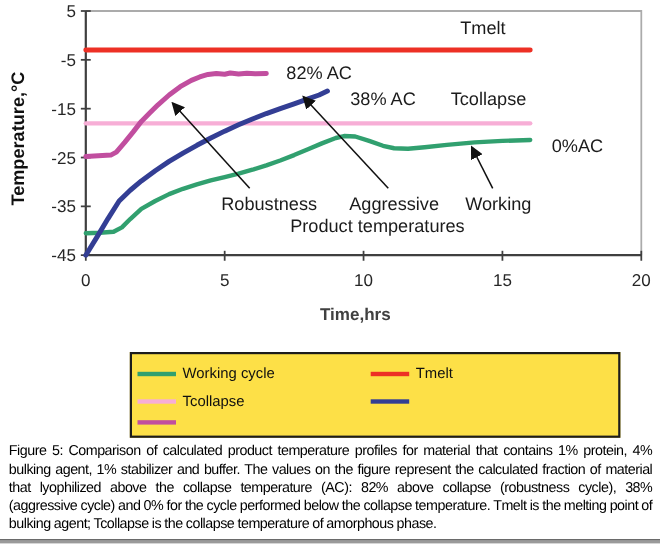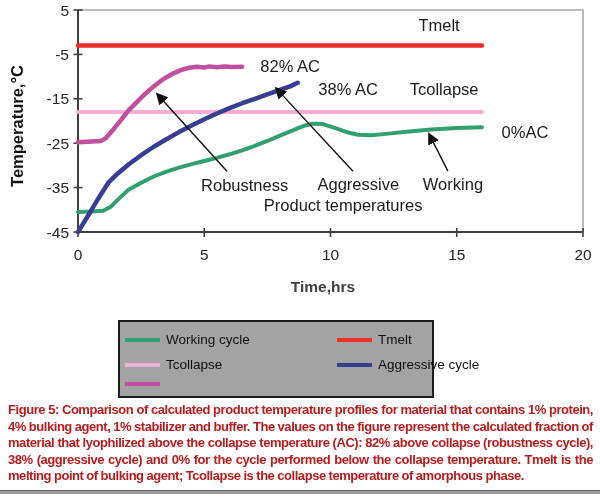--- a/index.html
+++ b/index.html
@@ -12,31 +12,31 @@
   .y-axis-title{
     position:absolute;left:17px;top:126px;
     transform:translate(-50%,-50%) rotate(-90deg);
     font-weight:bold;font-size:16.5px;color:#101010;white-space:nowrap;
   }
   .x-axis-title{
     position:absolute;left:297px;top:278px;transform:translateX(-50%);
     font-weight:bold;font-size:15.5px;color:#404040;white-space:nowrap;margin-left:26px;
   }
   .legend{
-    position:absolute;left:118px;top:320px;width:316px;height:78px;
-    box-sizing:border-box;border:2px solid #1c1c1c;background:#a3a3a3;
+    position:absolute;left:118px;top:320px;width:446px;height:78px;
+    box-sizing:border-box;border:2px solid #1c1c1c;background:#fde047;
     display:grid;grid-template-columns:212px 1fr;align-content:space-evenly;
     padding-left:5px;
   }
   .legend-item{display:flex;align-items:center;font-size:13.5px;color:#101010;white-space:nowrap}
   .swatch{width:35px;height:4px;margin-right:6px;flex:0 0 35px}
   .caption{
     position:absolute;left:8px;top:402px;width:585px;margin:0;
-    font-size:13px;font-weight:bold;line-height:1.27;letter-spacing:-0.45px;
-    word-spacing:-0.3px;text-align:justify;color:#b91c1c;
+    font-size:13px;font-weight:normal;line-height:1.27;letter-spacing:-0.45px;
+    word-spacing:-0.3px;text-align:justify;color:#000000;
   }
   .rule{
     position:absolute;left:0;top:490px;width:600px;height:3px;
     background:#9a9a9a;border-top:1px solid #6a6a6a;
   }
 </style>
 </head>
 <body>
 
 <div class="chart-area">
@@ -100,21 +100,20 @@
   <div class="legend-item">
     <span class="swatch" style="background: rgb(237, 48, 37);"></span>
     <span>Tmelt</span>
   </div>
   <div class="legend-item">
     <span class="swatch" style="background: rgb(247, 174, 214);"></span>
     <span>Tcollapse</span>
   </div>
   <div class="legend-item">
     <span class="swatch" style="background: rgb(51, 62, 148);"></span>
-    <span>Aggressive cycle</span>
   </div>
   <div class="legend-item">
     <span class="swatch" style="background: rgb(193, 78, 159);"></span>
   </div>
 </div>
 
 <p class="caption">Figure 5: Comparison of calculated product temperature profiles for material that contains 1% protein, 4% bulking agent, 1% stabilizer and buffer. The values on the figure represent the calculated fraction of material that lyophilized above the collapse temperature (AC): 82% above collapse (robustness cycle), 38% (aggressive cycle) and 0% for the cycle performed below the collapse temperature. Tmelt is the melting point of bulking agent; Tcollapse is the collapse temperature of amorphous phase.</p>
 <div class="rule"></div>
 
 </body></html>

